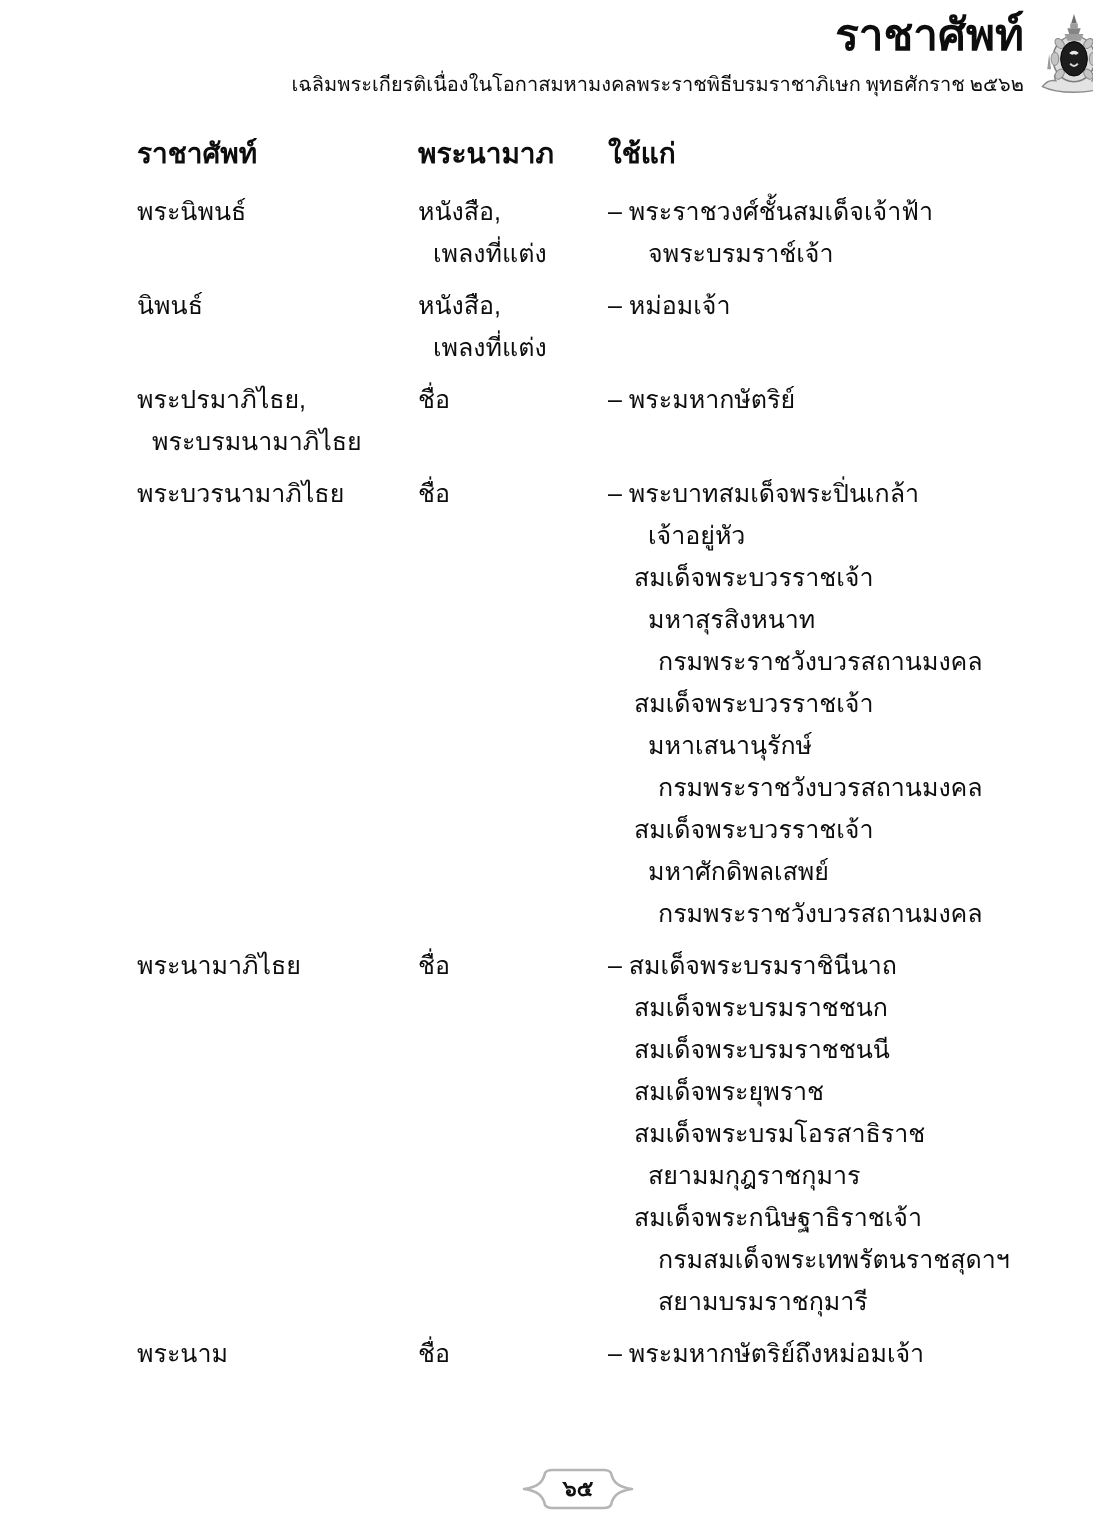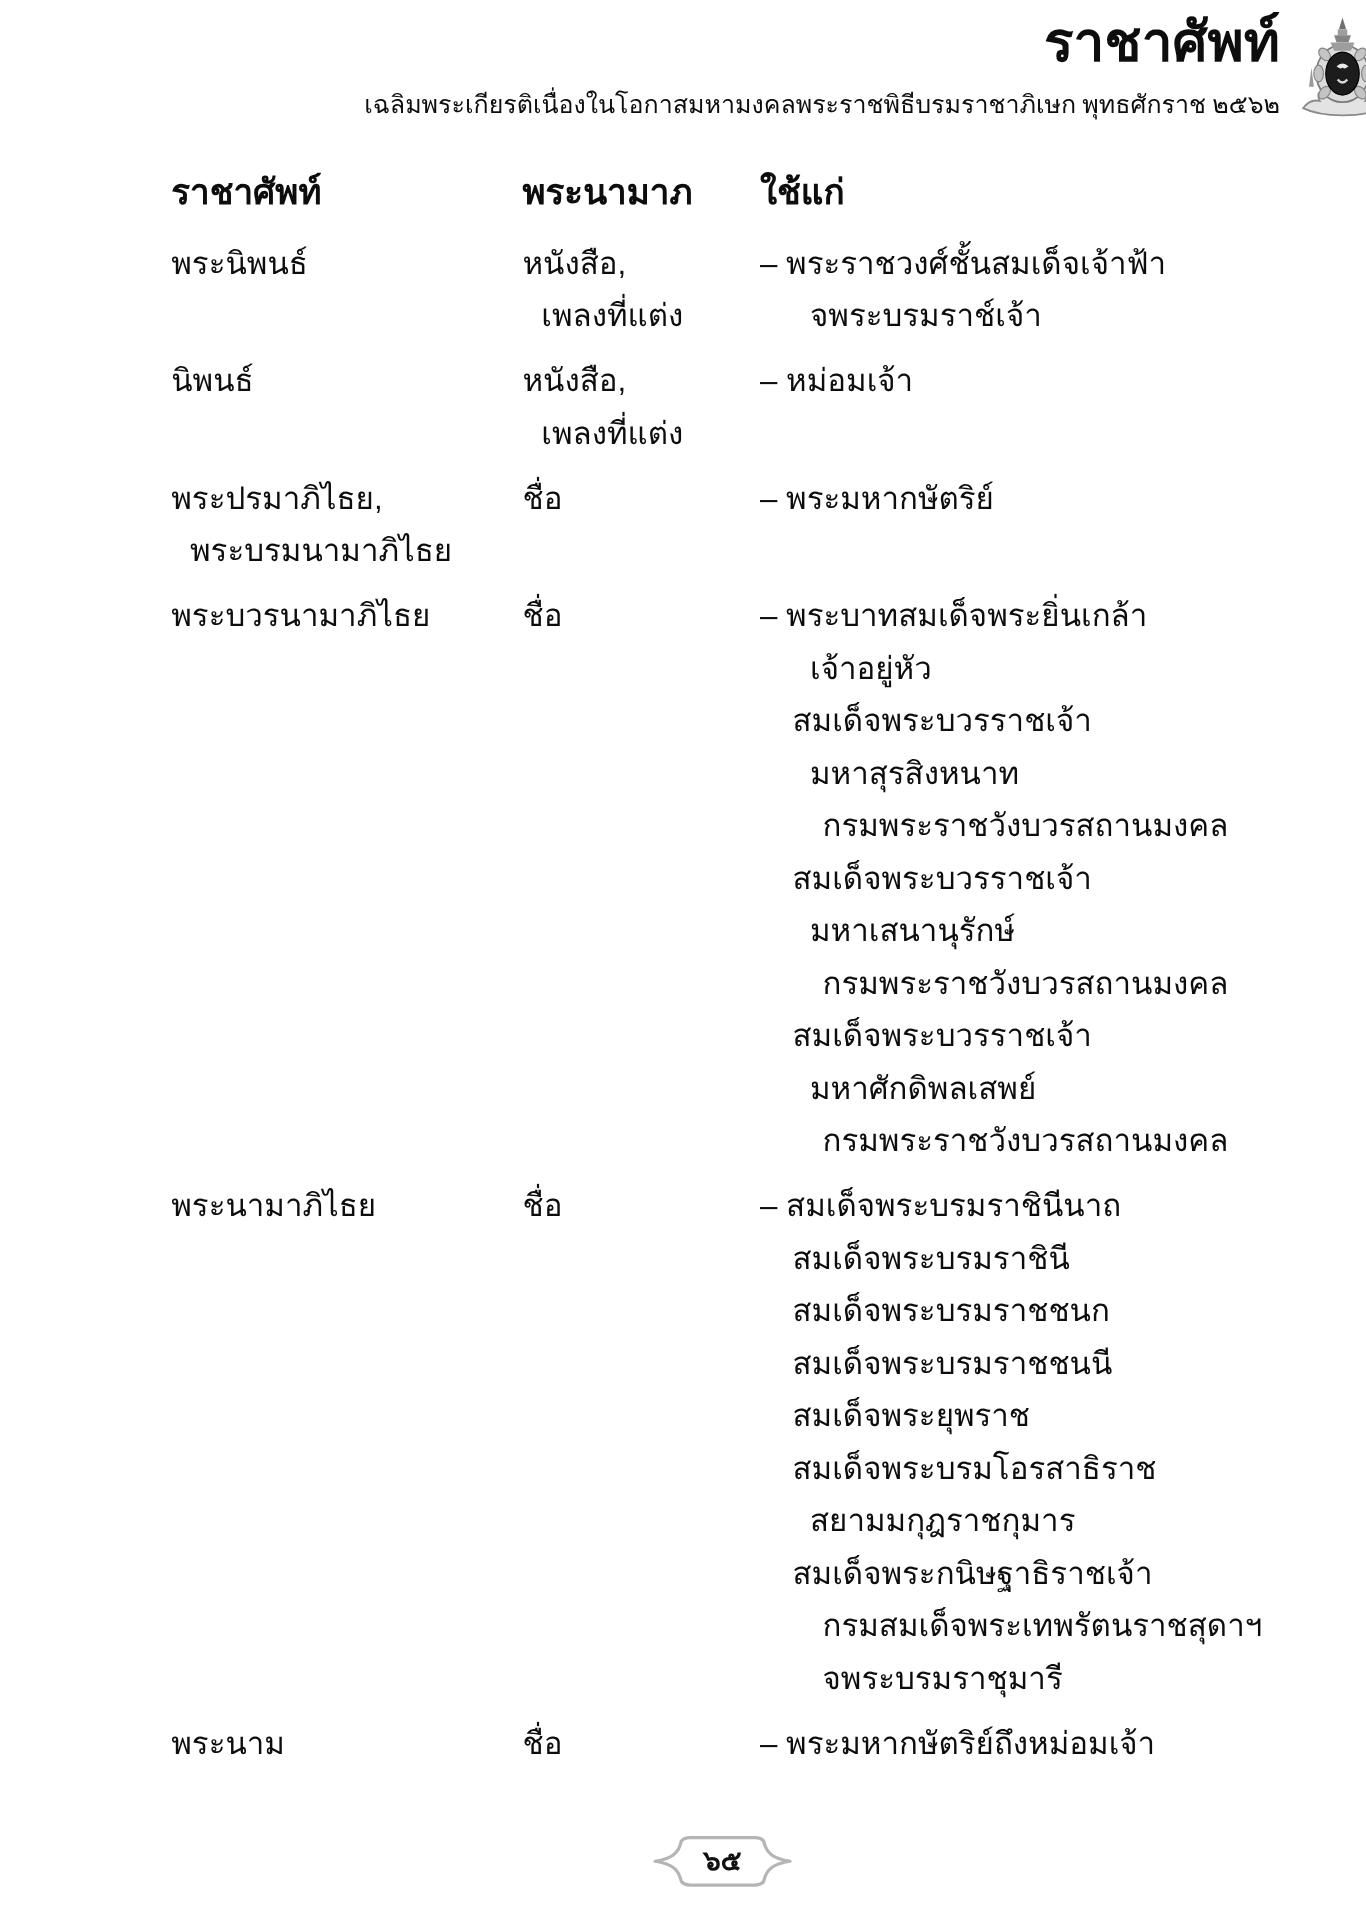--- a/index.html
+++ b/index.html
@@ -140,21 +140,21 @@
           </div>
         </div>
         <div class="trow">
           <div class="cell term">
             <div class="line">พระบวรนามาภิไธย</div>
           </div>
           <div class="cell meaning">
             <div class="line">ชื่อ</div>
           </div>
           <div class="cell usage">
-            <div class="line">– พระบาทสมเด็จพระยิ่นเกล้า</div>
+            <div class="line">– พระบาทสมเด็จพระปิ่นเกล้า</div>
             <div class="line ind2">เจ้าอยู่หัว</div>
             <div class="line ind1">สมเด็จพระบวรราชเจ้า</div>
             <div class="line ind2">มหาสุรสิงหนาท</div>
             <div class="line ind3">กรมพระราชวังบวรสถานมงคล</div>
             <div class="line ind1">สมเด็จพระบวรราชเจ้า</div>
             <div class="line ind2">มหาเสนานุรักษ์</div>
             <div class="line ind3">กรมพระราชวังบวรสถานมงคล</div>
             <div class="line ind1">สมเด็จพระบวรราชเจ้า</div>
             <div class="line ind2">มหาศักดิพลเสพย์</div>
             <div class="line ind3">กรมพระราชวังบวรสถานมงคล</div>
@@ -162,29 +162,28 @@
         </div>
         <div class="trow">
           <div class="cell term">
             <div class="line">พระนามาภิไธย</div>
           </div>
           <div class="cell meaning">
             <div class="line">ชื่อ</div>
           </div>
           <div class="cell usage">
             <div class="line">– สมเด็จพระบรมราชินีนาถ</div>
-            <div class="line ind1">สมเด็จพระบรมราชินี</div>
             <div class="line ind1">สมเด็จพระบรมราชชนก</div>
             <div class="line ind1">สมเด็จพระบรมราชชนนี</div>
             <div class="line ind1">สมเด็จพระยุพราช</div>
             <div class="line ind1">สมเด็จพระบรมโอรสาธิราช</div>
             <div class="line ind2">สยามมกุฎราชกุมาร</div>
             <div class="line ind1">สมเด็จพระกนิษฐาธิราชเจ้า</div>
             <div class="line ind3">กรมสมเด็จพระเทพรัตนราชสุดาฯ</div>
-            <div class="line ind3">จพระบรมราชุมารี</div>
+            <div class="line ind3">สยามบรมราชกุมารี</div>
           </div>
         </div>
         <div class="trow">
           <div class="cell term">
             <div class="line">พระนาม</div>
           </div>
           <div class="cell meaning">
             <div class="line">ชื่อ</div>
           </div>
           <div class="cell usage">

